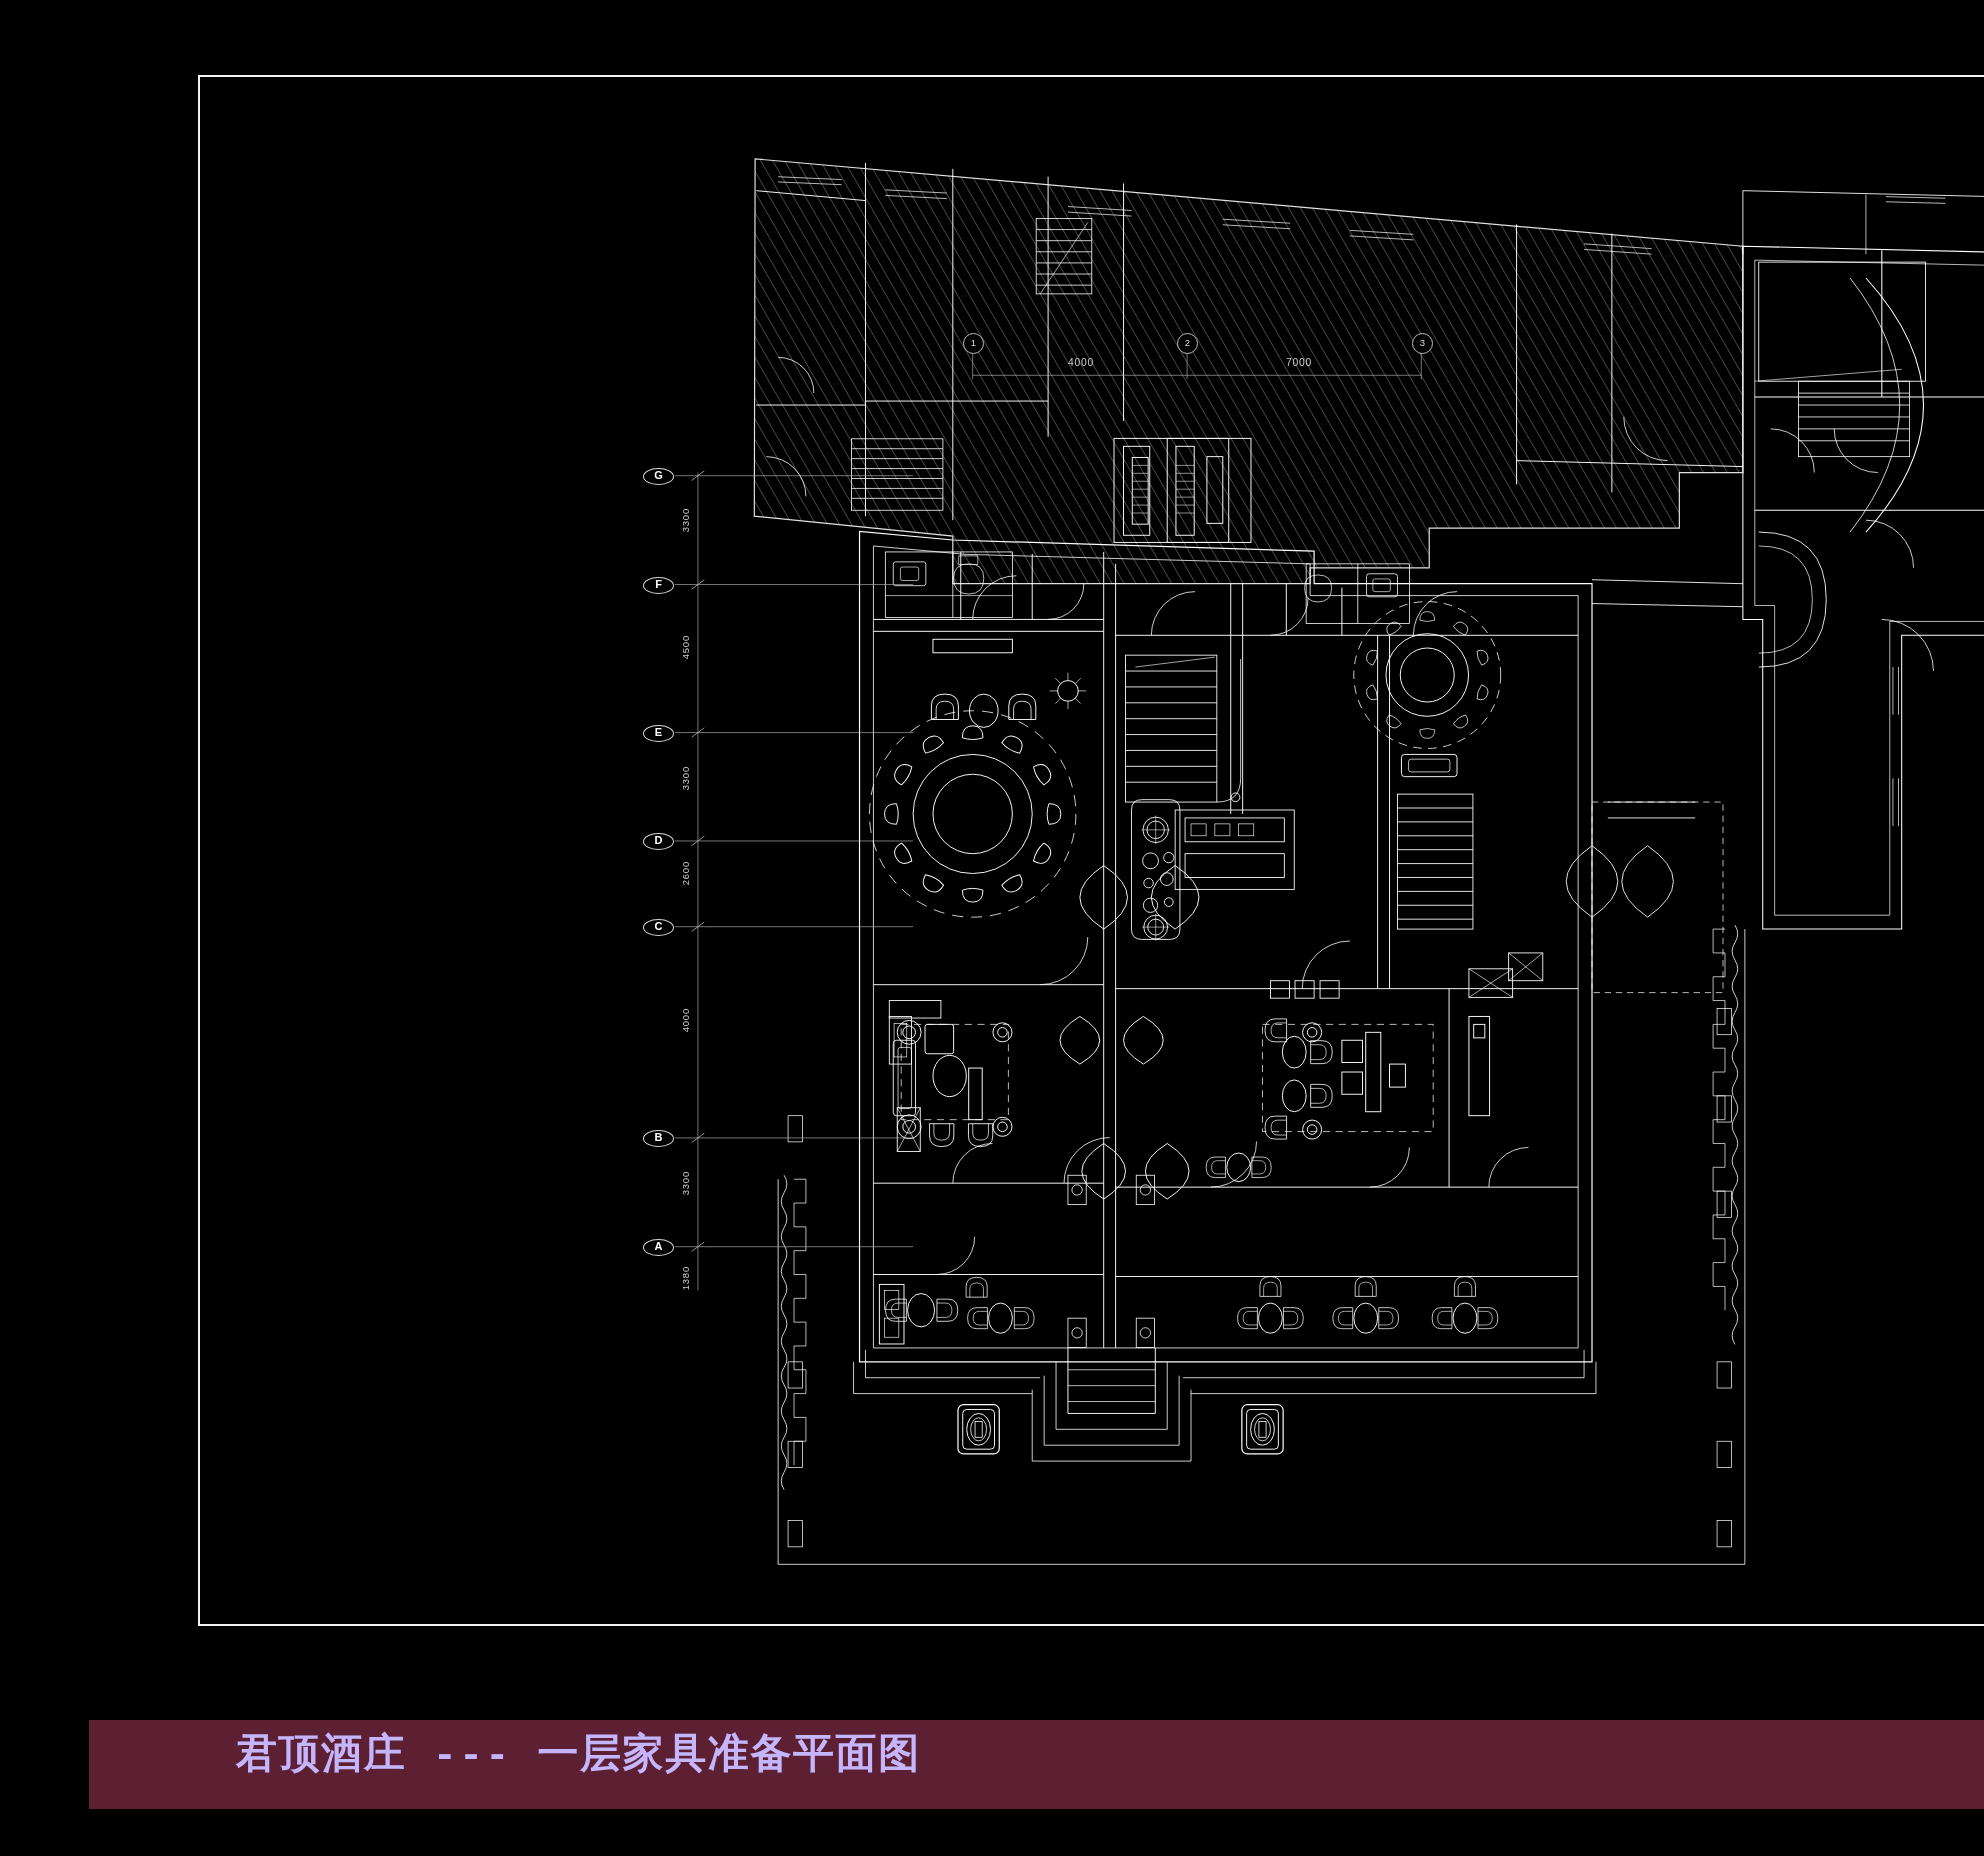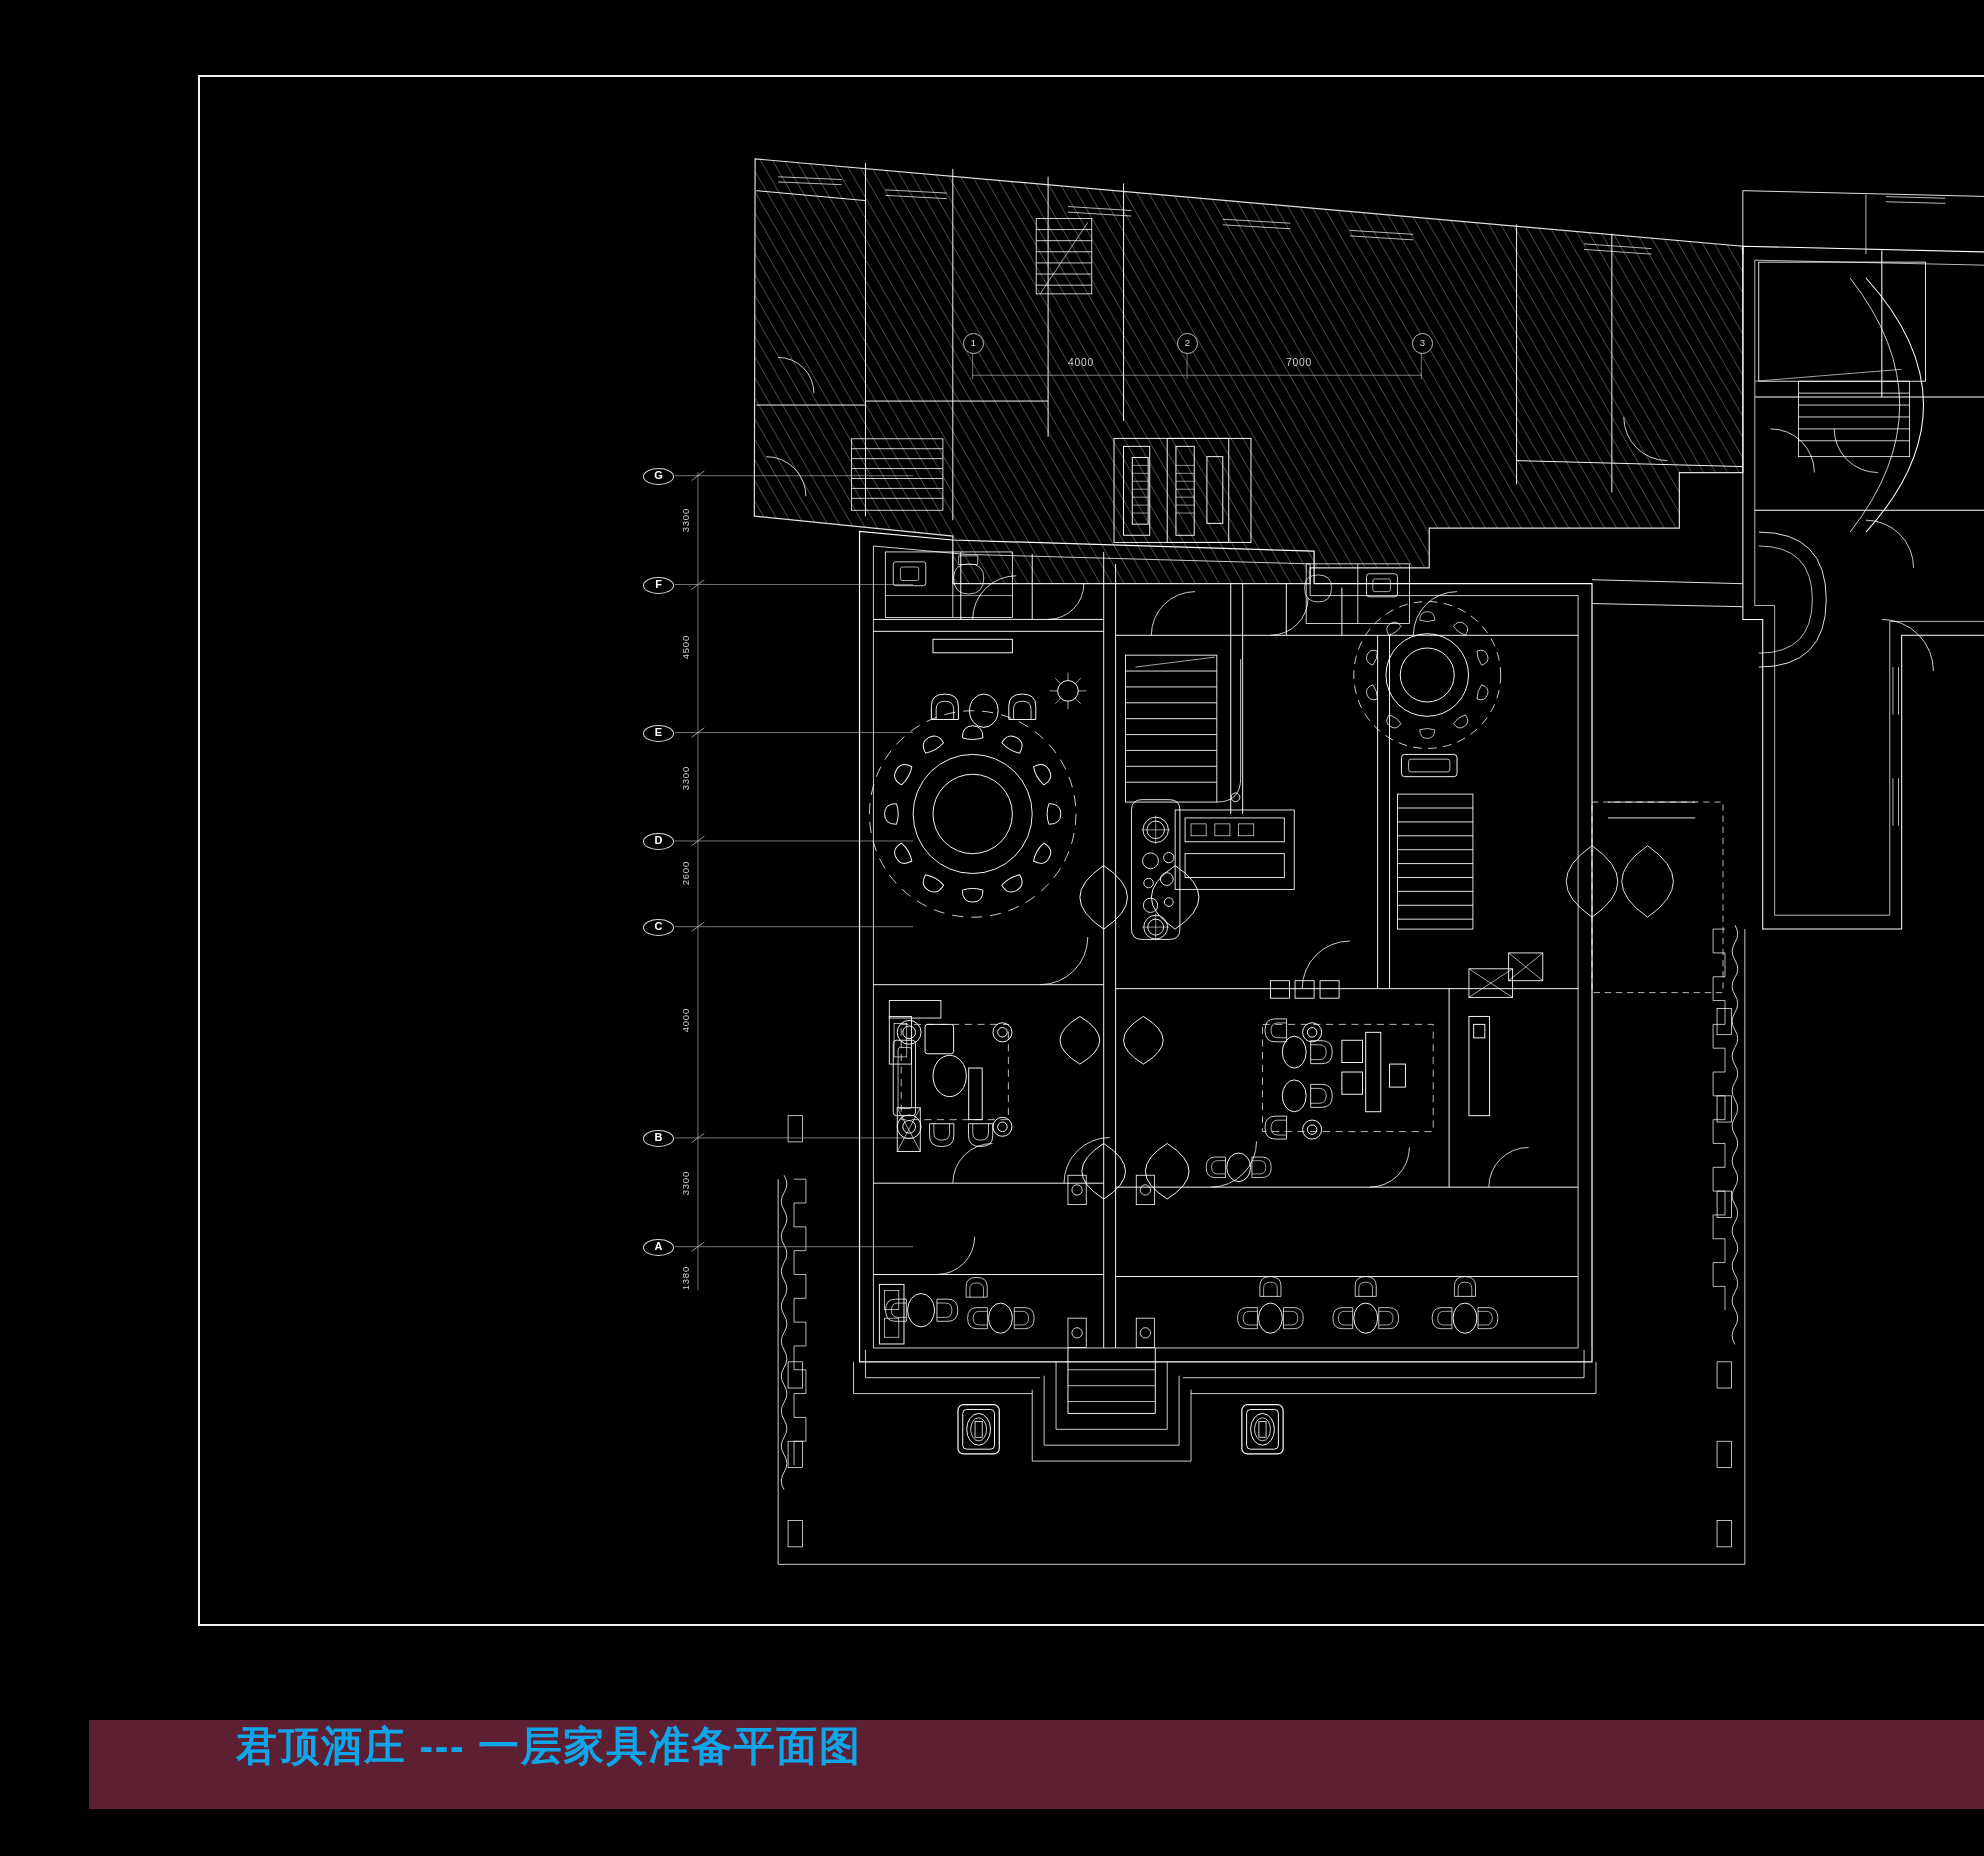--- a/index.html
+++ b/index.html
@@ -11,23 +11,23 @@
   
   #frame{position:absolute;left:198px;top:75px;width:2235px;height:1551px;
          border:2.8px solid #f2f2f2;box-sizing:border-box;}
 
   
   #cad{position:absolute;left:0;top:0;width:2629px;height:1857px;}
 
   
   #banner{position:absolute;left:89px;top:1720px;width:2364px;height:89px;
           background:#5d1f32;}
-  #banner-title{position:absolute;left:147px;top:2px;color:#0ea5e9;font-size:41px;
+  #banner-title{position:absolute;left:147px;top:12px;color:#c4b5fd;font-size:41px;
                 font-weight:bold;letter-spacing:1.6px;line-height:49px;white-space:nowrap;
-                font-family:Liberation Sans, sans-serif;}
+                font-family:Liberation Mono, monospace;}
 
   .grid-bubble{position:absolute;width:29px;height:15px;border:1.2px solid #d8d8d8;
     border-radius:50%;color:#fff;font-size:11px;line-height:13.5px;text-align:center;
     font-weight:bold;background:#000;}
   .gc-bubble{position:absolute;width:19px;height:19px;border:0.8px solid #bdbdbd;
     border-radius:50%;color:#ddd;font-size:9.5px;line-height:18px;text-align:center;background:#000;}
   .dim-v{position:absolute;color:#cfcfcf;font-size:9.5px;
      writing-mode:vertical-rl;transform:rotate(180deg);letter-spacing:0.8px;}
   .dim-h{position:absolute;color:#cfcfcf;font-size:10.3px;letter-spacing:0.8px;}
 </style>

